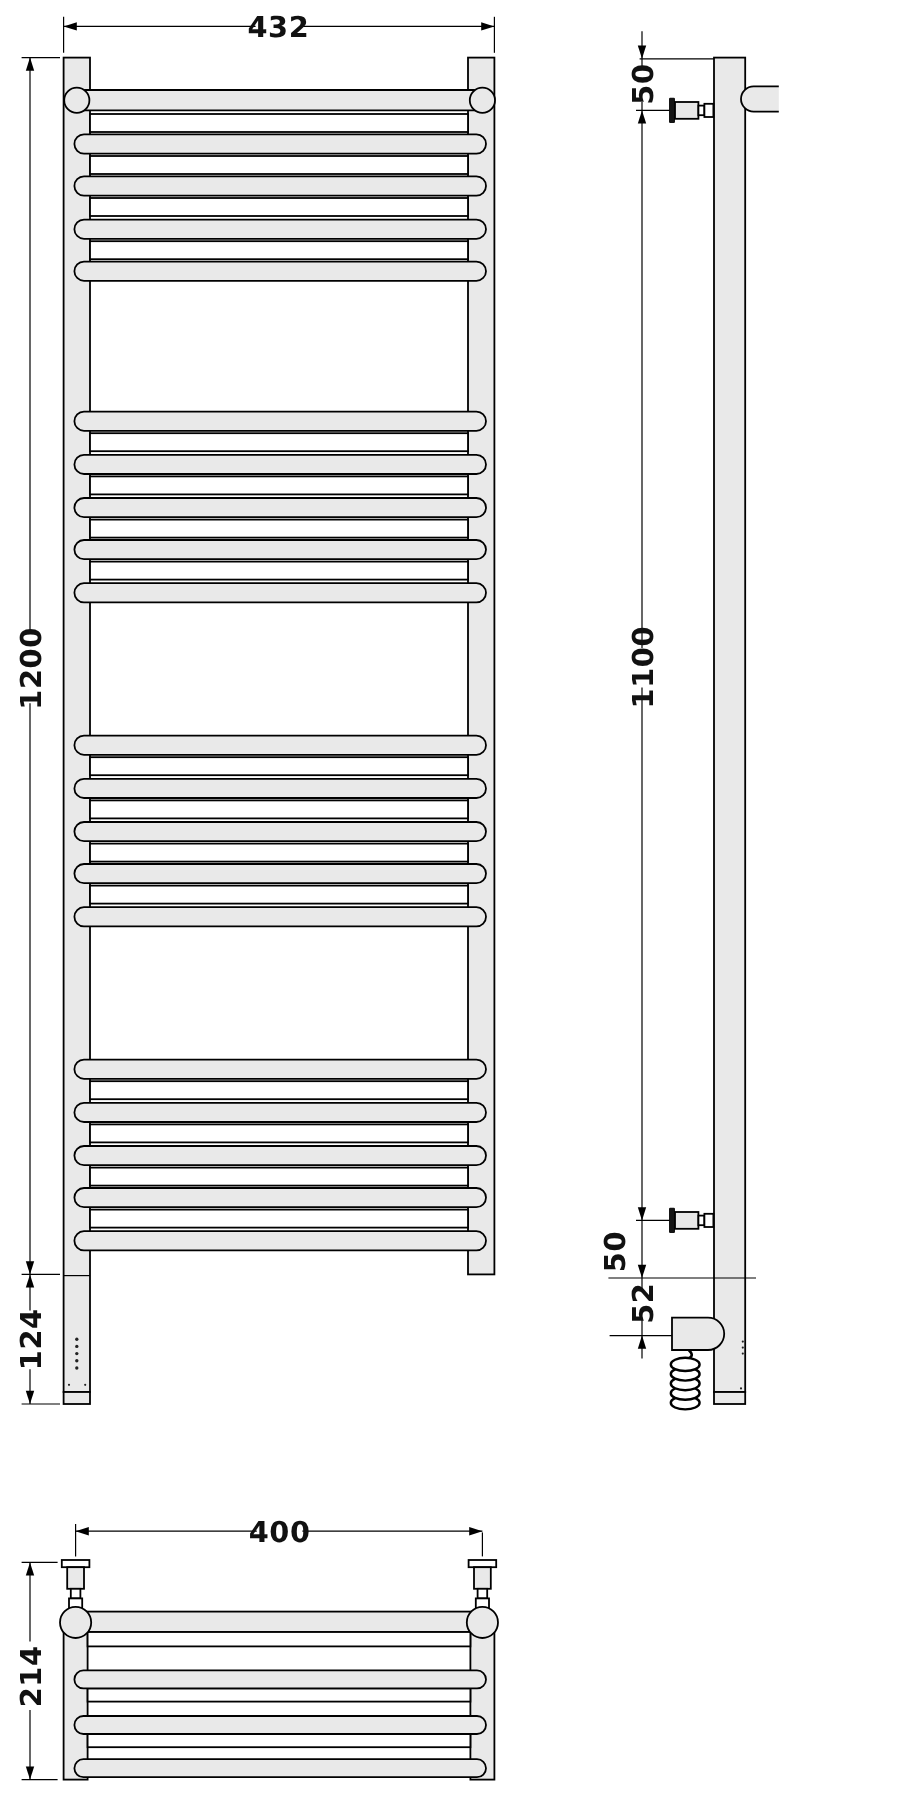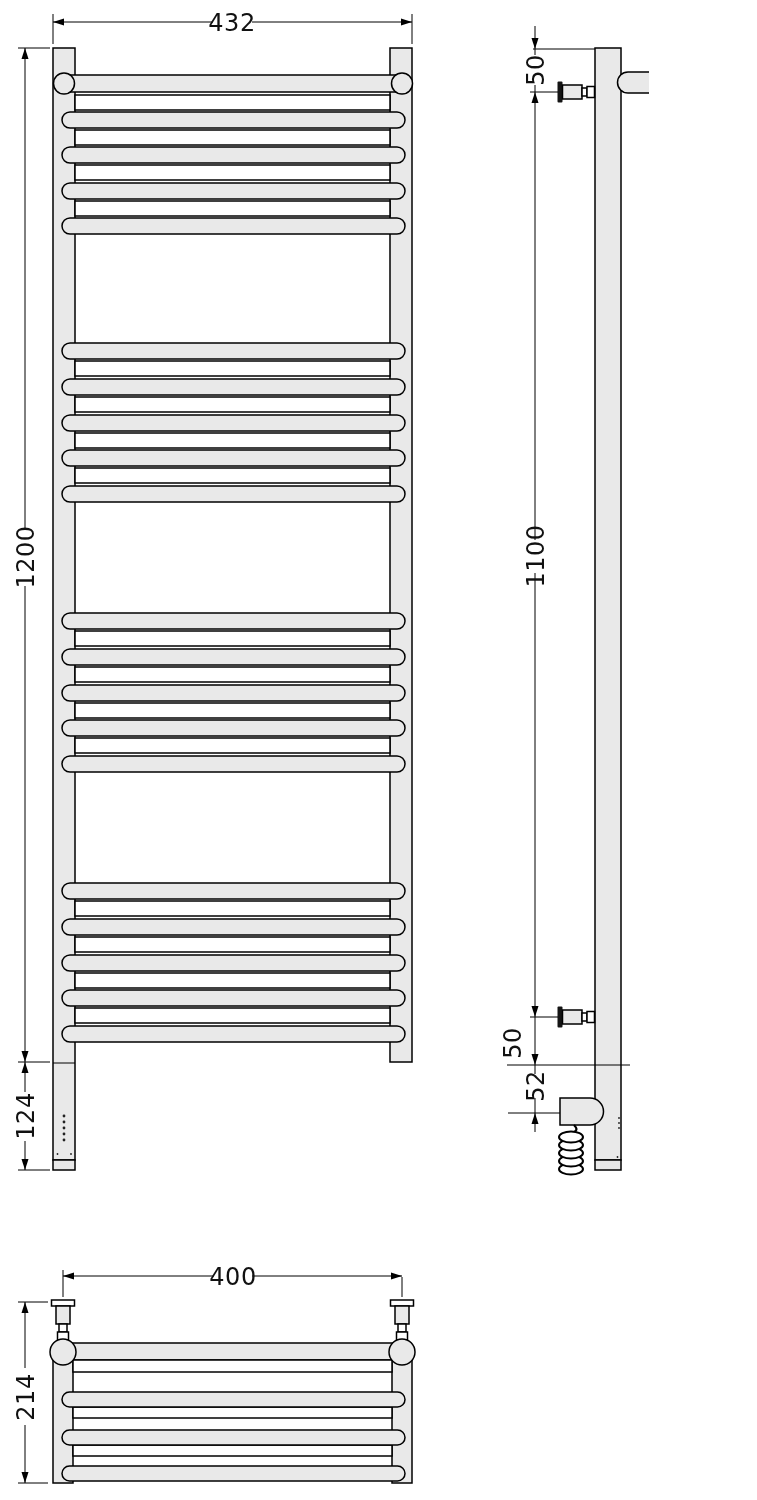--- a/index.html
+++ b/index.html
@@ -1,16 +1,16 @@
 <!DOCTYPE html>
 <html style="--part_fill: #e9e9e9; --line: #000000; --background: #ffffff;"><head>
 <meta charset="utf-8">
 <style>
   html,body{margin:0;padding:0;background:var(--background,#fff);}
-  .canvas{position:relative;width:649px;height:1500px;background:var(--background,#fff);overflow:hidden;}
+  .canvas{position:relative;width:649px;height:1500px;background:var(--background,#fff);overflow:hidden;font-weight:bold;}
   svg{display:block;}
   .part{fill:var(--part_fill,#e9e9e9);stroke:var(--line,#000);stroke-width:1.5;}
   .part-white{fill:#fff;stroke:var(--line,#000);stroke-width:1.5;}
   .dark{fill:#141414;stroke:none;}
   .dim{stroke:var(--line,#000);stroke-width:1;fill:none;}
   .dim-arrow{fill:var(--line,#000);stroke:none;}
   .dim-text{font-family:"DejaVu Sans",sans-serif;font-size:24px;fill:#111;letter-spacing:0.5px;}
   .dot{fill:#222;stroke:none;}
   .coil{fill:#fff;stroke:var(--line,#000);stroke-width:2;}
   .cable{fill:none;stroke:var(--line,#000);stroke-width:2.2;}

